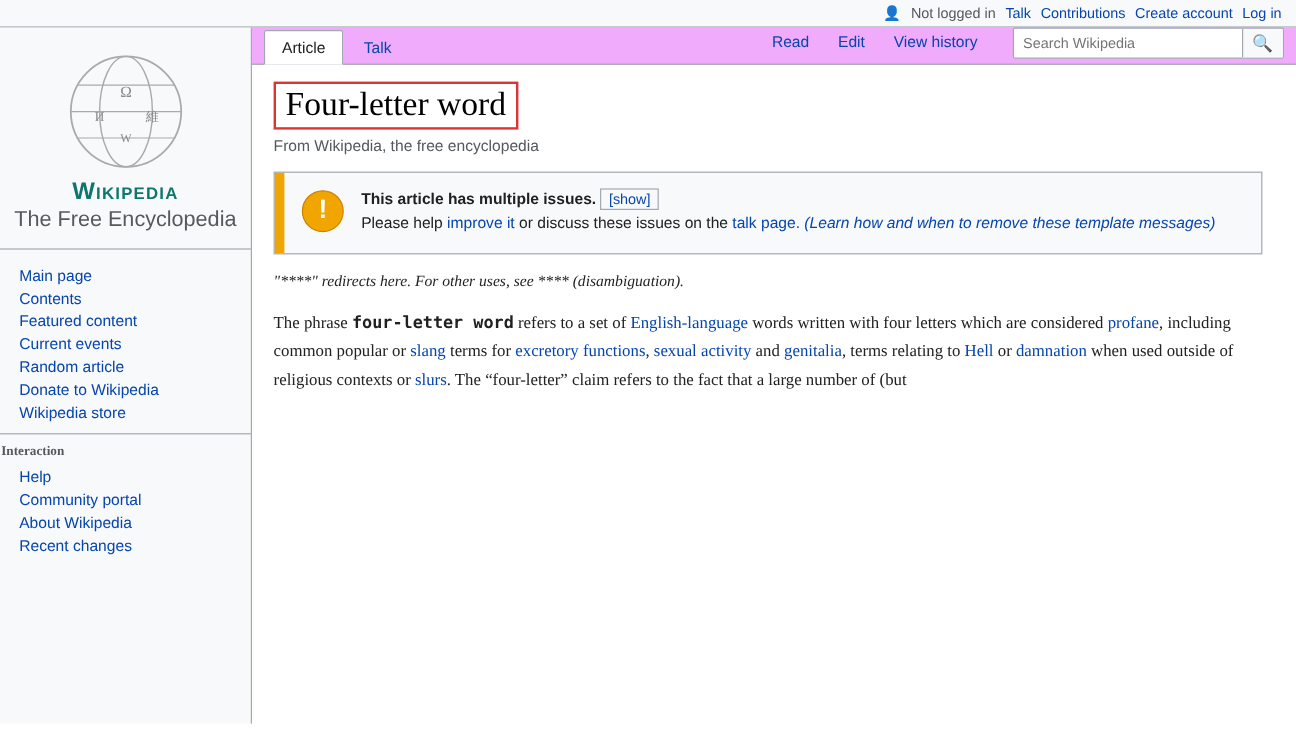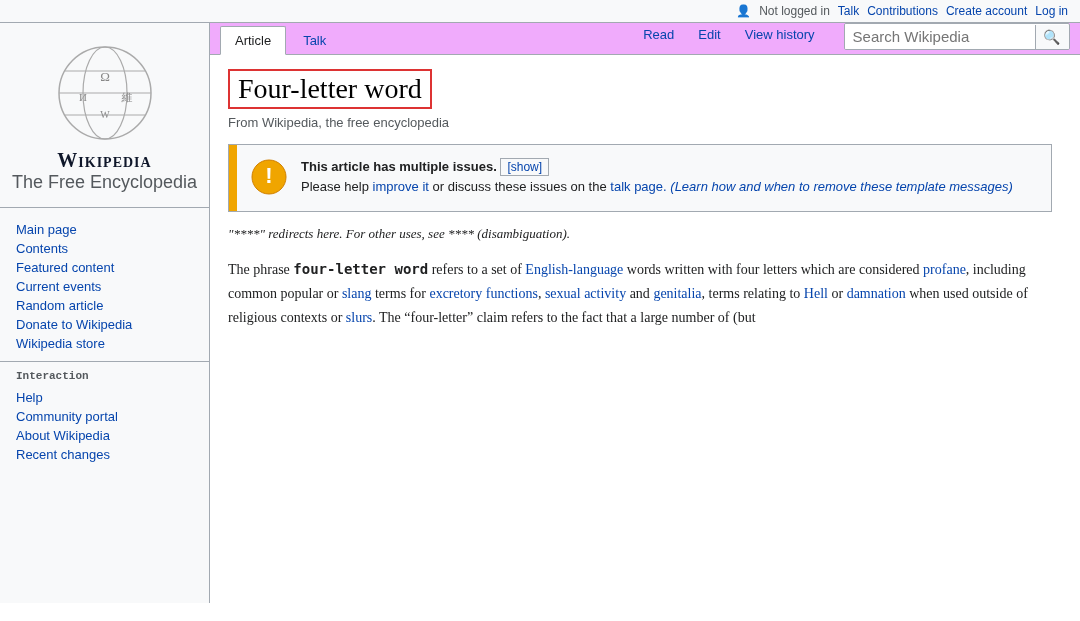--- a/index.html
+++ b/index.html
@@ -51,25 +51,25 @@
       margin-bottom: 8px;
     }
     .logo-img {
       width: 100px;
       height: 100px;
       position: relative;
       margin-bottom: 6px;
     }
     
     .logo-title {
-      font-family: Liberation Serif, serif;
+      font-family: Liberation Sans, sans-serif;
       font-size: 20px;
       font-weight: bold;
       letter-spacing: 1px;
-      color: #0f172a;
+      color: #0f766e;
       font-variant: small-caps;
     }
     .logo-subtitle {
       font-size: 18px;
       color: #54595d;
       font-family: sans-serif;
     }
     .sidebar-section {
       padding: 4px 0;
     }
@@ -150,21 +150,21 @@
       align-items: center;
       border: 1px solid #a2a9b1;
       border-radius: 2px;
       background: #fff;
       overflow: hidden;
     }
     .search-input {
       border: none;
       outline: none;
       padding: 4px 8px;
-      font-size: 15px;
+      font-size: 12px;
       font-family: sans-serif;
       width: 190px;
       color: #54595d;
     }
     .search-btn {
       background: #f8f9fa;
       border: none;
       border-left: 1px solid #a2a9b1;
       cursor: pointer;
       padding: 4px 8px;
@@ -260,22 +260,22 @@
       margin-top: 16px;
     }
     .article-body a { color: #0645ad; text-decoration: none; }
     .article-body strong { font-weight: bold; font-family: monospace; font-size: 14px; }
 
     
     .interaction-title {
       font-size: 11px;
       font-weight: bold;
       color: #54595d;
-      font-family: Liberation Mono, monospace;
-      padding: 8px 16px 2px;
+      font-family: Liberation Serif, serif;
+      padding: 8px 1px 2px;
       border-top: 1px solid #a2a9b1;
       margin-top: 4px;
     }
   </style>
 </head>
 <body>
 
 <div id="topbar">
   <span>👤</span>
   <span>Not logged in</span>

